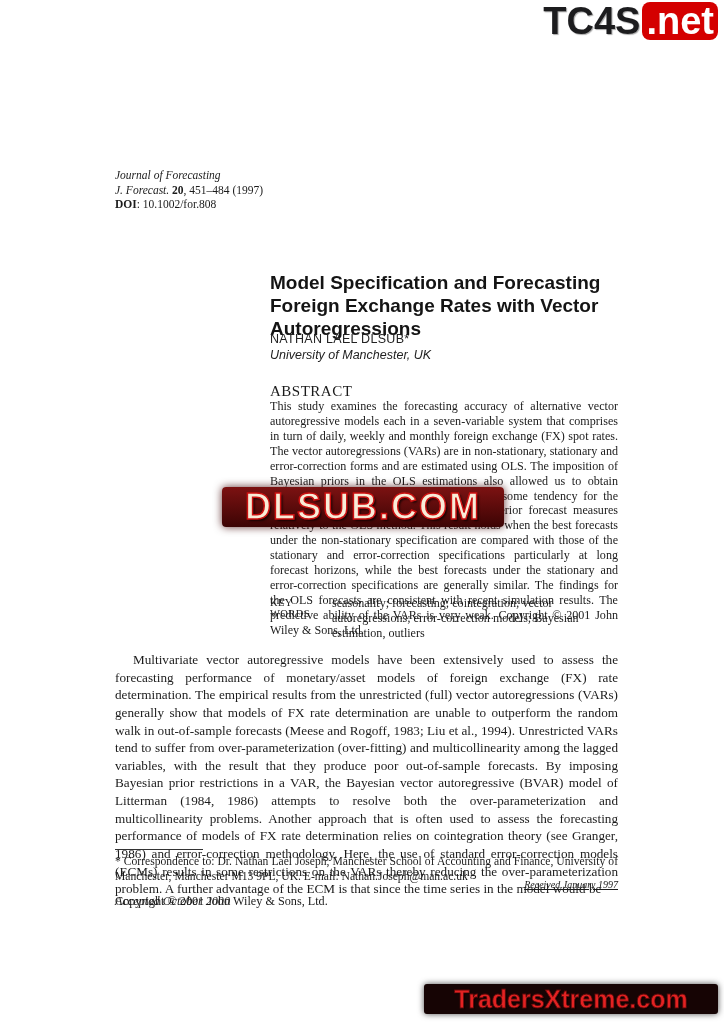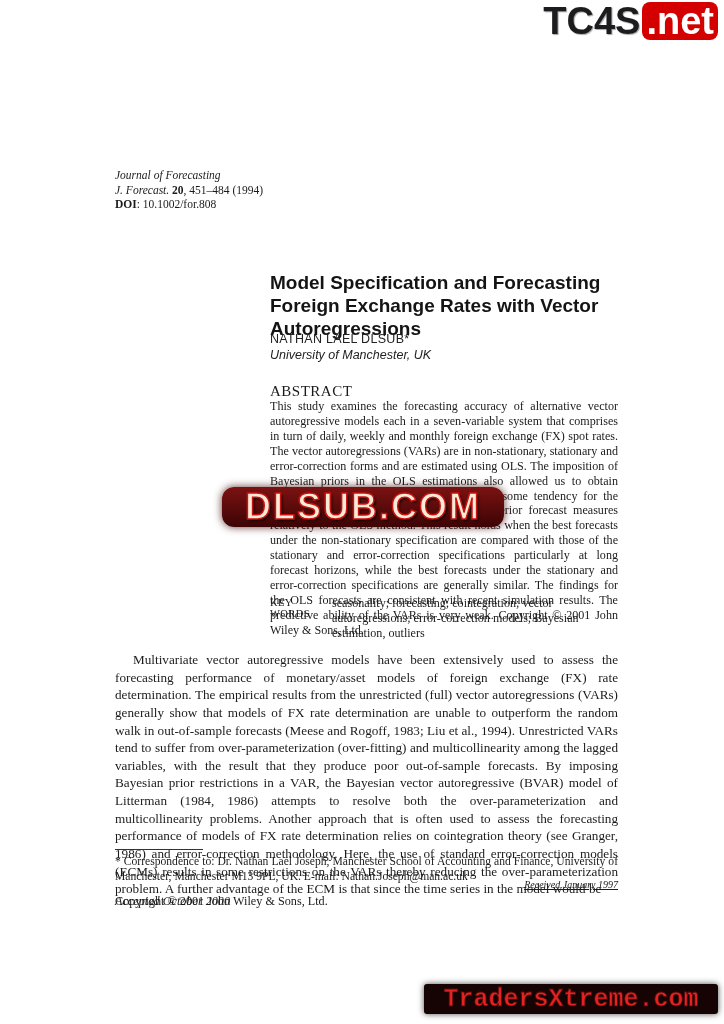--- a/index.html
+++ b/index.html
@@ -66,52 +66,52 @@
     position:absolute;top:2px;right:6px;z-index:20;
     font-family:"Liberation Sans", sans-serif;font-weight:bold;
     font-size:38px;line-height:1;display:flex;align-items:center;
     text-shadow:1px 1px 1px rgba(0,0,0,.35);
   }
   .wm-top .main{color:#1c1c1e;}
   .wm-top .suffix{background:#d40000;color:#fff;padding:0 4px;margin-left:2px;border-radius:8px;text-shadow:none;}
   .wm-mid{
     position:absolute;top:487px;left:222px;width:282px;height:40px;z-index:20;
     background:linear-gradient(#7c1212,#3c0404);
-    border-radius:12px;box-shadow:0 0 8px rgba(60,0,0,.8);
+    border-radius:4px;box-shadow:0 0 8px rgba(60,0,0,.8);
     display:flex;align-items:center;justify-content:center;
   }
   .wm-mid .wm-mid-text{
     font-family:"Liberation Sans", sans-serif;font-weight:bold;
     font-size:36px;letter-spacing:2px;color:#f8ecd8;
     -webkit-text-stroke:1.5px #cc1111;
     text-shadow:2px 2px 2px rgba(0,0,0,.65);
   }
   .wm-bottom{
     position:absolute;top:984px;left:424px;width:294px;height:30px;z-index:20;
     background:#160404;border-radius:3px;
     display:flex;align-items:center;justify-content:center;
     box-shadow:0 0 6px rgba(0,0,0,.7);
   }
   .wm-bottom .wm-bottom-text{
-    font-family:Liberation Mono, monospace;font-weight:bold;
+    font-family:Liberation Sans, sans-serif;font-weight:bold;
     font-size:25px;color:#e32222;
     -webkit-text-stroke:.8px #5a0a0a;
     text-shadow:1px 1px 1px rgba(0,0,0,.8);
   }
 </style>
 </head>
 <body>
 
 <div class="page">
 
   <div class="journal-header">
     <div class="journal-name">Journal of Forecasting</div>
     <div class="citation">
       <span class="jabbr">J. Forecast.</span>
-      <span class="vol">20</span><span>, 451–484 (1994)</span>
+      <span class="vol">20</span><span>, 451–484 (1997)</span>
     </div>
     <div class="doi-line">
       <span class="doi-label">DOI</span><span>: 10.1002/for.808</span>
     </div>
   </div>
 
   <h1 class="title">Model Specification and Forecasting
 Foreign Exchange Rates with Vector
 Autoregressions</h1>
   <div class="author">NATHAN LAEL DLSUB*</div>

